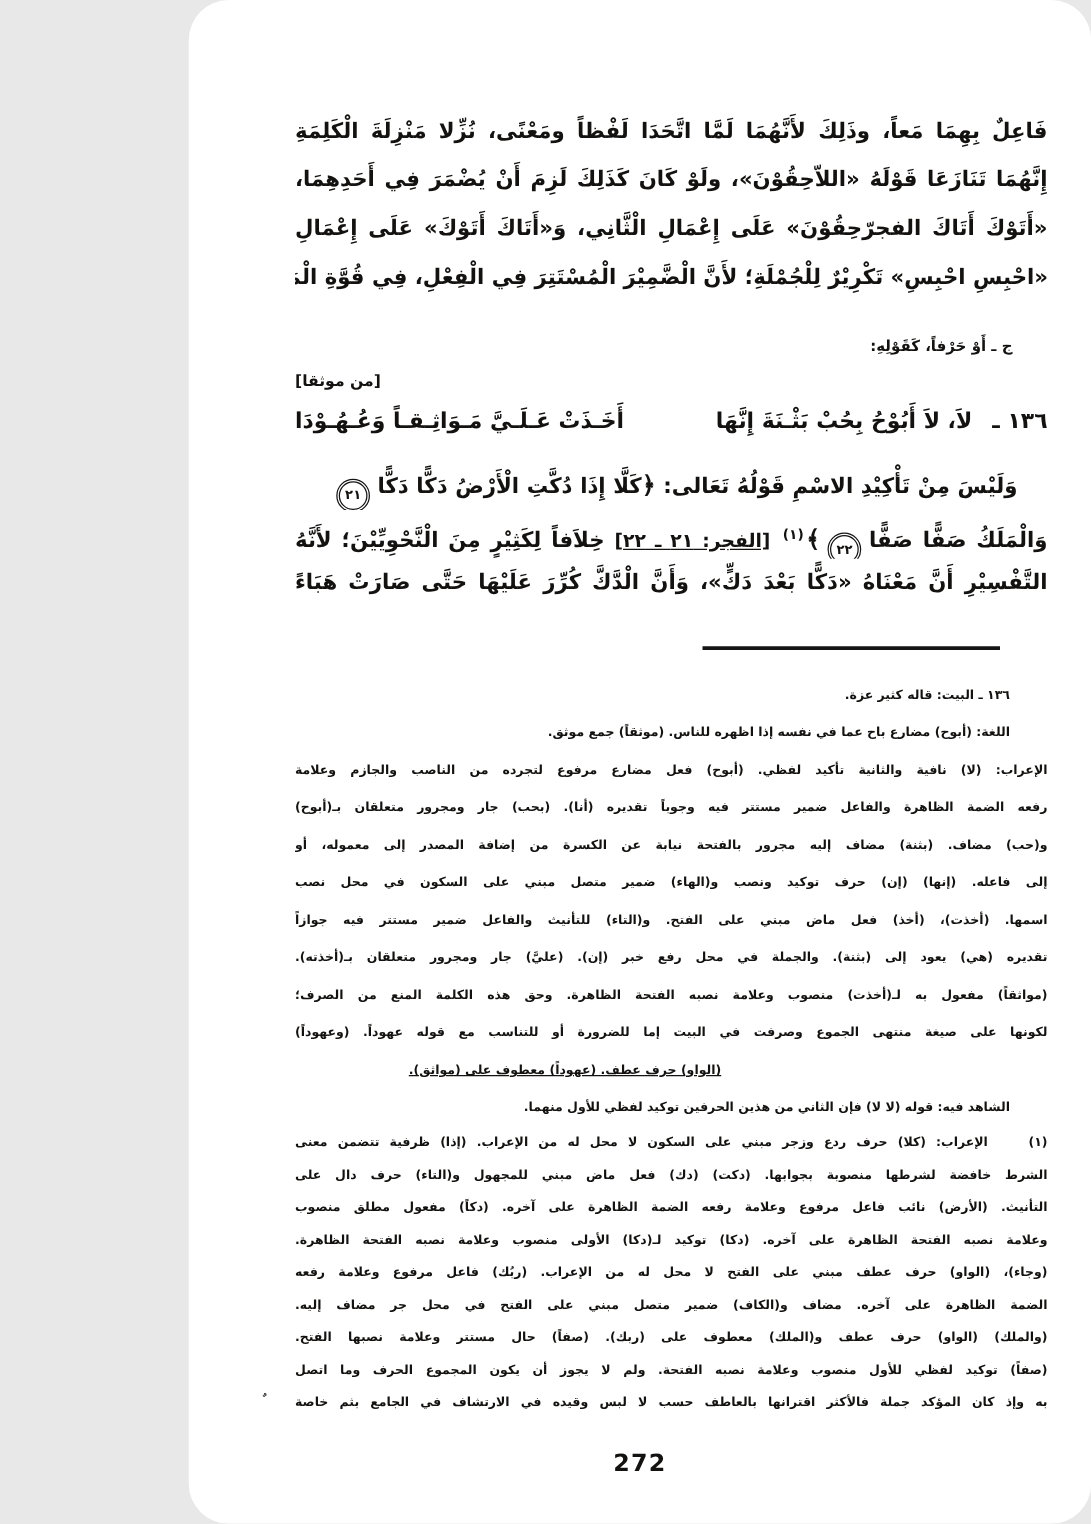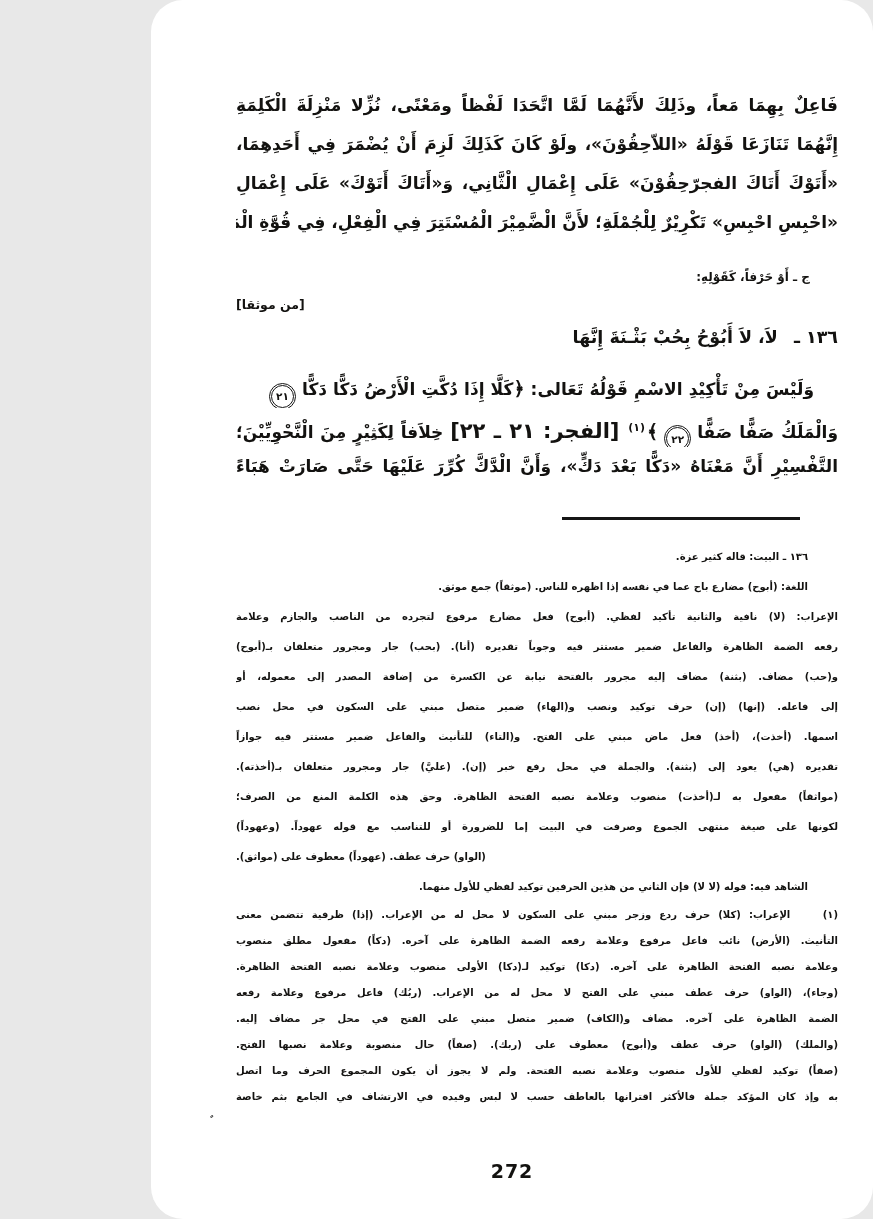--- a/index.html
+++ b/index.html
@@ -29,31 +29,31 @@
   .p2 .indent-first{padding-right:24px;margin-left:27px;}
   
   .aya{
     display:inline-flex;align-items:center;justify-content:center;
     width:21px;height:21px;border-radius:50%;
     border:1.6px solid #151515;outline:1.2px solid #151515;outline-offset:1.5px;
     font-size:10.5px;line-height:1;margin:0 8px;vertical-align:-5px;
   }
   .qbracket{font-size:19px;}
   .footref{font-size:11px;vertical-align:super;margin:0 2px;}
-  .surahref{font-size:21px;}
+  .surahref{font-size:15px;text-decoration:underline;}
   
   .fnrule{position:absolute;top:517px;right:73px;width:238px;height:3px;background:#151515;}
   
   .footnotes{position:absolute;top:542px;right:35px;left:85px;}
   .fn-line{font-size:10px;overflow:hidden;}
   .fnA .fn-line{height:30px;line-height:30px;}
   .fnB .fn-line{height:26px;line-height:26px;}
   .fn-line.full{text-align:justify;text-align-last:justify;}
   .fn-line.indent-a{text-align:right;padding-right:30px;}
-  .fn-line.indent-b{text-align:left;padding-right:170px;}
+  .fn-line.indent-b{text-align:center;padding-right:170px;text-decoration:underline;}
   
   .pageno{position:absolute;top:1160px;left:0;right:0;text-align:center;font-size:19px;letter-spacing:1px;}
   .stray{position:absolute;top:1114px;left:58px;font-size:11px;color:#333;}
 </style>
 </head>
 <body>
 
 <div class="page">
 
   <div class="main">
@@ -68,20 +68,21 @@
 
     <div class="heading">ج ـ أَوْ حَرْفاً، كَقَوْلِهِ:</div>
 
     <div class="meter">[من موثقا]</div>
 
     <div class="verse">
       <span class="vright">
         <span class="vnum">١٣٦ ـ</span>
         <span>لاَ، لاَ أَبُوْحُ بِحُبْ بَثْـنَةَ إِنَّهَا</span>
       </span>
+      <span class="vleft">أَخَـذَتْ عَـلَـيَّ مَـوَاثِـقـاً وَعُـهُـوْدَا</span>
     </div>
 
     <div class="p2">
       <div class="line full indent-first">
         <span>وَلَيْسَ مِنْ تَأْكِيْدِ الاسْمِ قَوْلُهُ تَعَالى: </span><span class="qbracket">﴿</span><span>كَلَّا إِذَا دُكَّتِ الْأَرْضُ دَكًّا دَكًّا</span><span class="aya">٢١</span><span>وَجَاءَ رَبُّكَ</span>
       </div>
       <div class="line full">
         <span>وَالْمَلَكُ صَفًّا صَفًّا</span><span class="aya">٢٢</span><span class="qbracket">﴾</span><span class="footref">(١)</span> <span class="surahref">[الفجر: ٢١ ـ ٢٢]</span> <span>خِلاَفاً لِكَثِيْرٍ مِنَ الْنَّحْوِيِّيْنَ؛ لأَنَّهُ جَاءَ فِي</span>
       </div>
       <div class="line full">التَّفْسِيْرِ أَنَّ مَعْنَاهُ «دَكًّا بَعْدَ دَكٍّ»، وَأَنَّ الْدَّكَّ كُرِّرَ عَلَيْهَا حَتَّى صَارَتْ هَبَاءً مُنْبَثًّا، وَأَنَّ</div>
@@ -103,25 +104,26 @@
         <div class="fn-line full">اسمها. (أخذت)، (أخذ) فعل ماض مبني على الفتح. و(التاء) للتأنيث والفاعل ضمير مستتر فيه جوازاً</div>
         <div class="fn-line full">تقديره (هي) يعود إلى (بثنة). والجملة في محل رفع خبر (إن). (عليَّ) جار ومجرور متعلقان بـ(أخذته).</div>
         <div class="fn-line full">(مواثقاً) مفعول به لـ(أخذت) منصوب وعلامة نصبه الفتحة الظاهرة. وحق هذه الكلمة المنع من الصرف؛</div>
         <div class="fn-line full">لكونها على صيغة منتهى الجموع وصرفت في البيت إما للضرورة أو للتناسب مع قوله عهوداً. (وعهوداً)</div>
         <div class="fn-line indent-b">(الواو) حرف عطف. (عهوداً) معطوف على (مواثق).</div>
         <div class="fn-line indent-a">الشاهد فيه: قوله (لا لا) فإن الثاني من هذين الحرفين توكيد لفظي للأول منهما.</div>
       </div>
     <div class="fnB">
 
     <div class="fn-line full">(١)&nbsp;&nbsp;&nbsp;&nbsp;الإعراب: (كلا) حرف ردع وزجر مبني على السكون لا محل له من الإعراب. (إذا) ظرفية تتضمن معنى</div>
+        <div class="fn-line full">الشرط خافضة لشرطها منصوبة بجوابها. (دكت) (دك) فعل ماض مبني للمجهول و(التاء) حرف دال على</div>
         <div class="fn-line full">التأنيث. (الأرض) نائب فاعل مرفوع وعلامة رفعه الضمة الظاهرة على آخره. (دكاً) مفعول مطلق منصوب</div>
         <div class="fn-line full">وعلامة نصبه الفتحة الظاهرة على آخره. (دكا) توكيد لـ(دكا) الأولى منصوب وعلامة نصبه الفتحة الظاهرة.</div>
         <div class="fn-line full">(وجاء)، (الواو) حرف عطف مبني على الفتح لا محل له من الإعراب. (ربُك) فاعل مرفوع وعلامة رفعه</div>
         <div class="fn-line full">الضمة الظاهرة على آخره. مضاف و(الكاف) ضمير متصل مبني على الفتح في محل جر مضاف إليه.</div>
-        <div class="fn-line full">(والملك) (الواو) حرف عطف و(أبوح) معطوف على (ربك). (صفاً) حال منصوبة وعلامة نصبها الفتح.</div>
+        <div class="fn-line full">(والملك) (الواو) حرف عطف و(الملك) معطوف على (ربك). (صفاً) حال مستتر وعلامة نصبها الفتح.</div>
         <div class="fn-line full">(صفاً) توكيد لفظي للأول منصوب وعلامة نصبه الفتحة. ولم لا يجوز أن يكون المجموع الحرف وما اتصل</div>
         <div class="fn-line full">به وإذ كان المؤكد جملة فالأكثر اقترانها بالعاطف حسب لا لبس وقيده في الارتشاف في الجامع بثم خاصة</div>
       </div>
   </div>
 
   <div class="stray">ٌ</div>
 
   <div class="pageno">272</div>
 
 </div>

